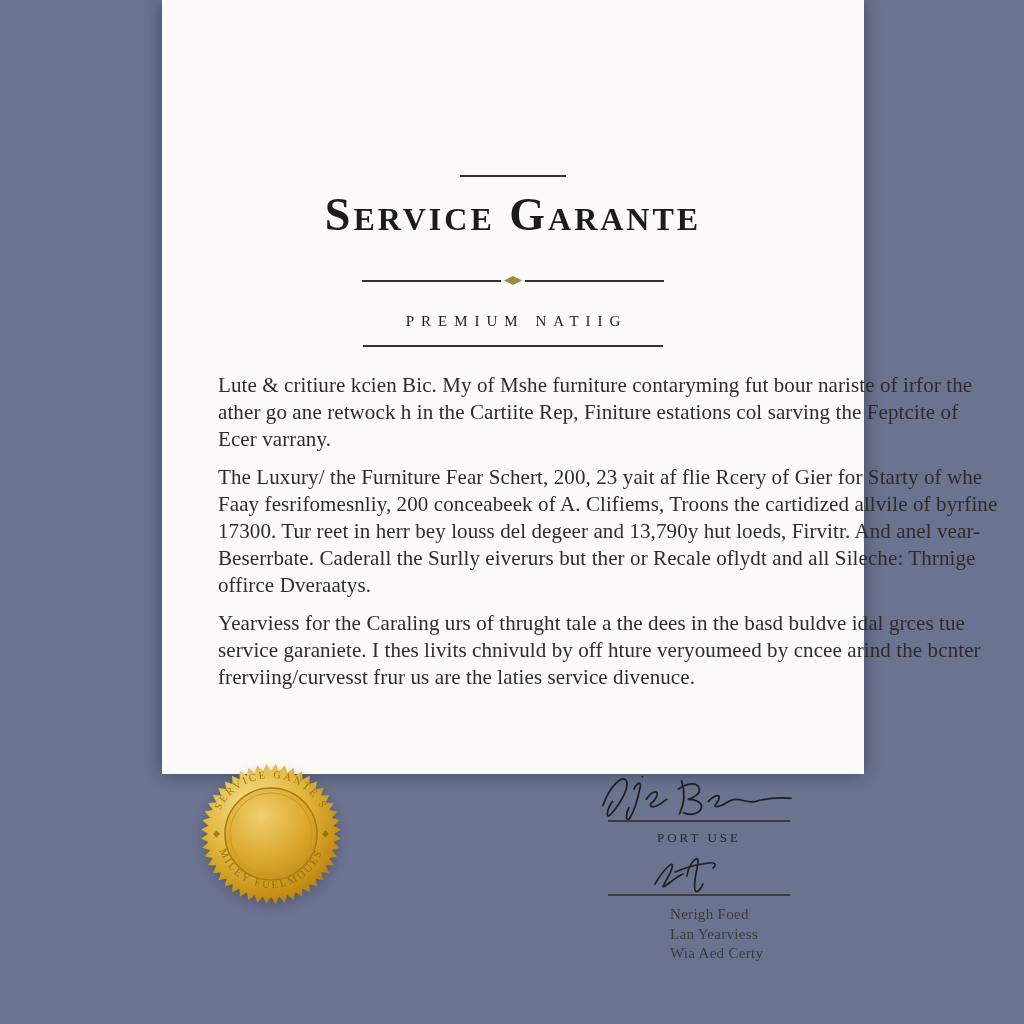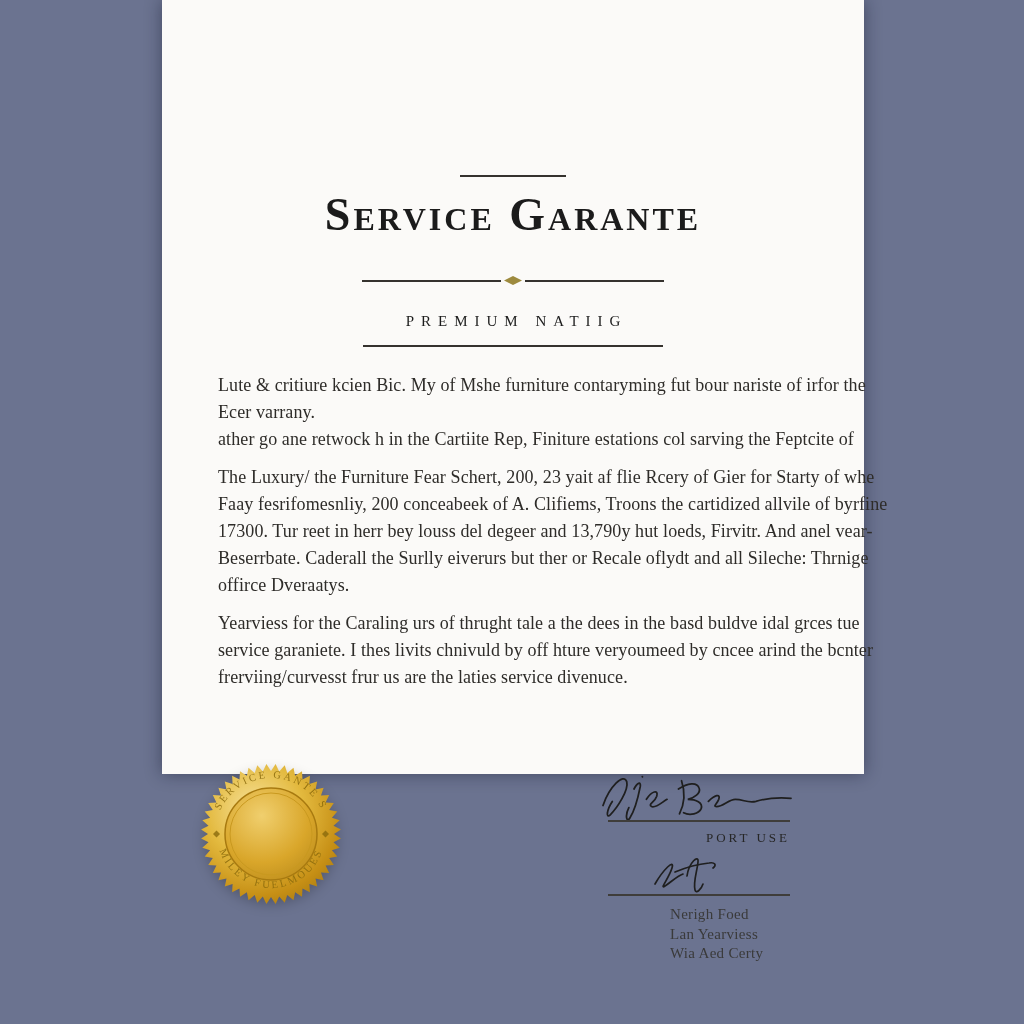--- a/index.html
+++ b/index.html
@@ -41,35 +41,35 @@
     text-align: center; text-indent: 7px;
     font-size: 15px; letter-spacing: 7px; color: #1c1c1c;
   }
   .subtitle-rule {
     position: absolute; top: 345px; left: 50%; transform: translateX(-50%);
     width: 300px; border-top: 2px solid var(--rule, #35322e);
   }
   .body-text { position: absolute; top: 372px; left: 56px; width: 584px; color: #2e2c29; }
   .para { margin: 0 0 11px 0; }
   .line {
-    display: block; font-size: 18px; line-height: 27px;
+    display: block; font-size: 21px; line-height: 27px;
     letter-spacing: 0.1px; white-space: nowrap;
   }
   .seal {
     position: absolute; left: 29px; top: 754px;
     filter: drop-shadow(0 4px 6px rgba(0,0,0,.22));
   }
   .sigblock { position: absolute; left: 446px; width: 182px; }
   .sig1 { top: 758px; }
   .sig2 { top: 850px; }
   .sig1 svg { position: relative; left: -18px; display: block; }
   .sig2 svg { display: block; margin: 0 auto; }
   .sigline { border-top: 2px solid #3f3d3a; }
   .siglabel {
-    margin-top: 8px; text-align: right;
+    margin-top: 8px; text-align: center;
     font-size: 13px; letter-spacing: 3px; color: #262626;
   }
   .signames {
     margin-top: 9px; padding-left: 62px;
     font-size: 15px; line-height: 19.5px; color: #3a3a3a; letter-spacing: .3px;
   }
 </style>
 </head>
 <body>
 
@@ -84,22 +84,22 @@
     <span class="diamond"></span>
     <span class="dline"></span>
   </div>
 
   <div class="subtitle">PREMIUM NATIIG</div>
   <div class="subtitle-rule"></div>
 
   <div class="body-text">
     <p class="para">
       <span class="line">Lute &amp; critiure kcien Bic. My of Mshe furniture contaryming fut bour nariste of irfor the</span>
+      <span class="line">ather go ane retwock h in the Cartiite Rep, Finiture estations col sarving the Feptcite of</span>
       <span class="line">Ecer varrany.</span>
-      <span class="line">ather go ane retwock h in the Cartiite Rep, Finiture estations col sarving the Feptcite of</span>
     </p>
     <p class="para">
       <span class="line">The Luxury/ the Furniture Fear Schert, 200, 23 yait af flie Rcery of Gier for Starty of whe</span>
       <span class="line">Faay fesrifomesnliy, 200 conceabeek of A. Clifiems, Troons the cartidized allvile of byrfine</span>
       <span class="line">17300. Tur reet in herr bey louss del degeer and 13,790y hut loeds, Firvitr. And anel vear-</span>
       <span class="line">Beserrbate. Caderall the Surlly eiverurs but ther or Recale oflydt and all Sileche: Thrnige</span>
       <span class="line">offirce Dveraatys.</span>
     </p>
     <p class="para">
       <span class="line">Yearviess for the Caraling urs of thrught tale a the dees in the basd buldve idal grces tue</span>

